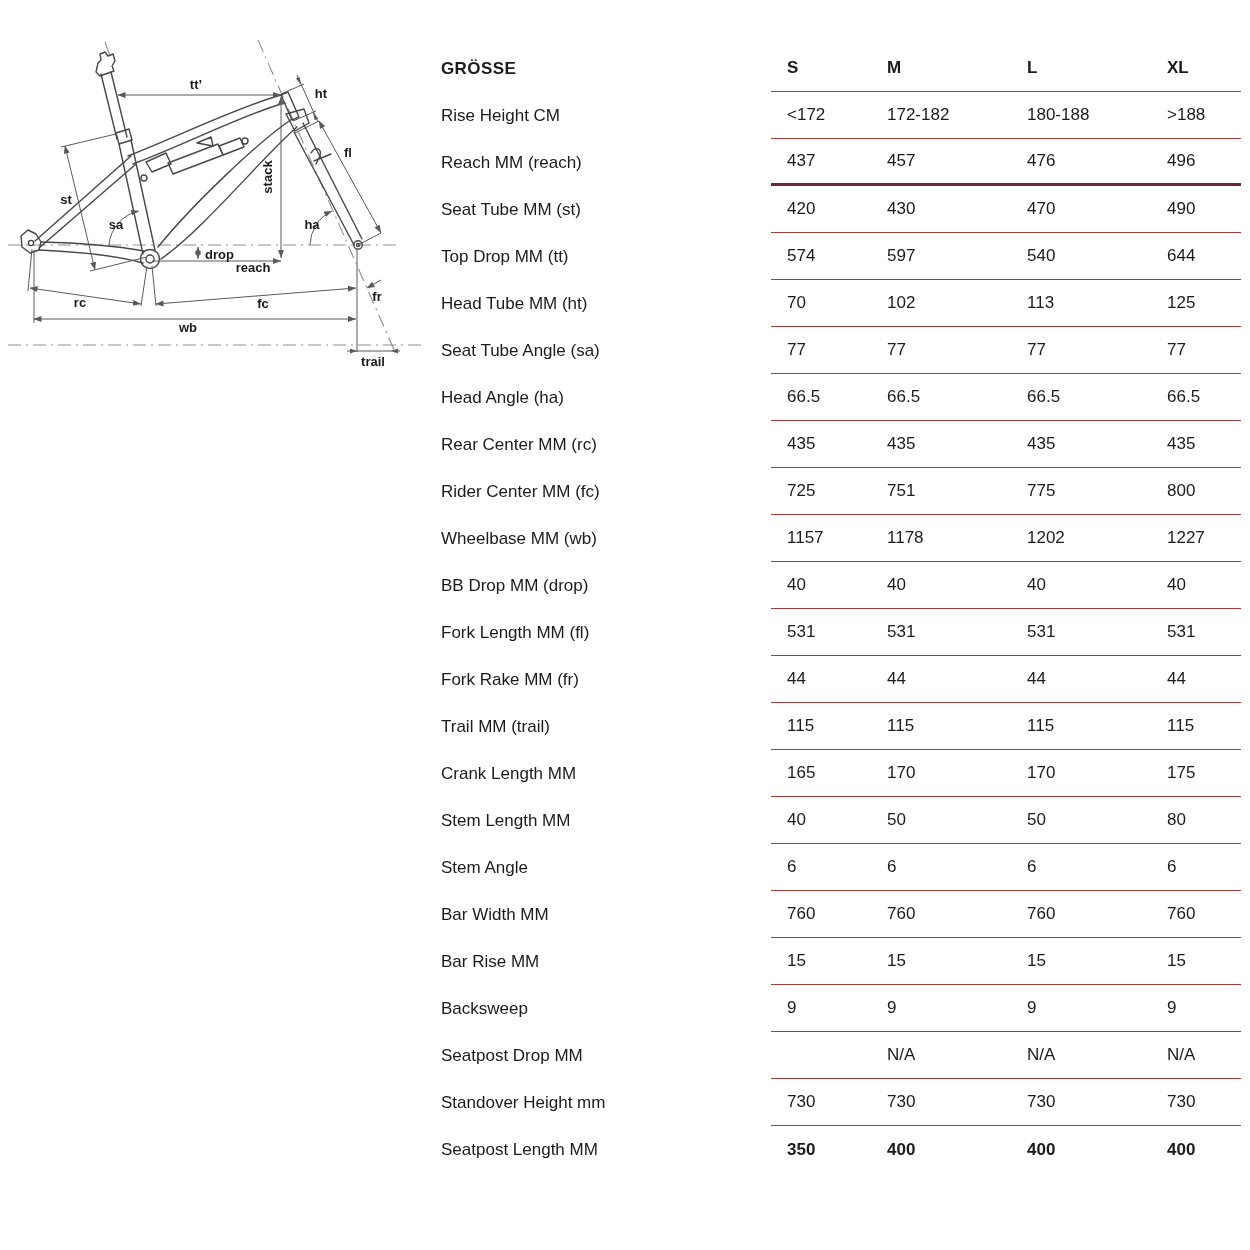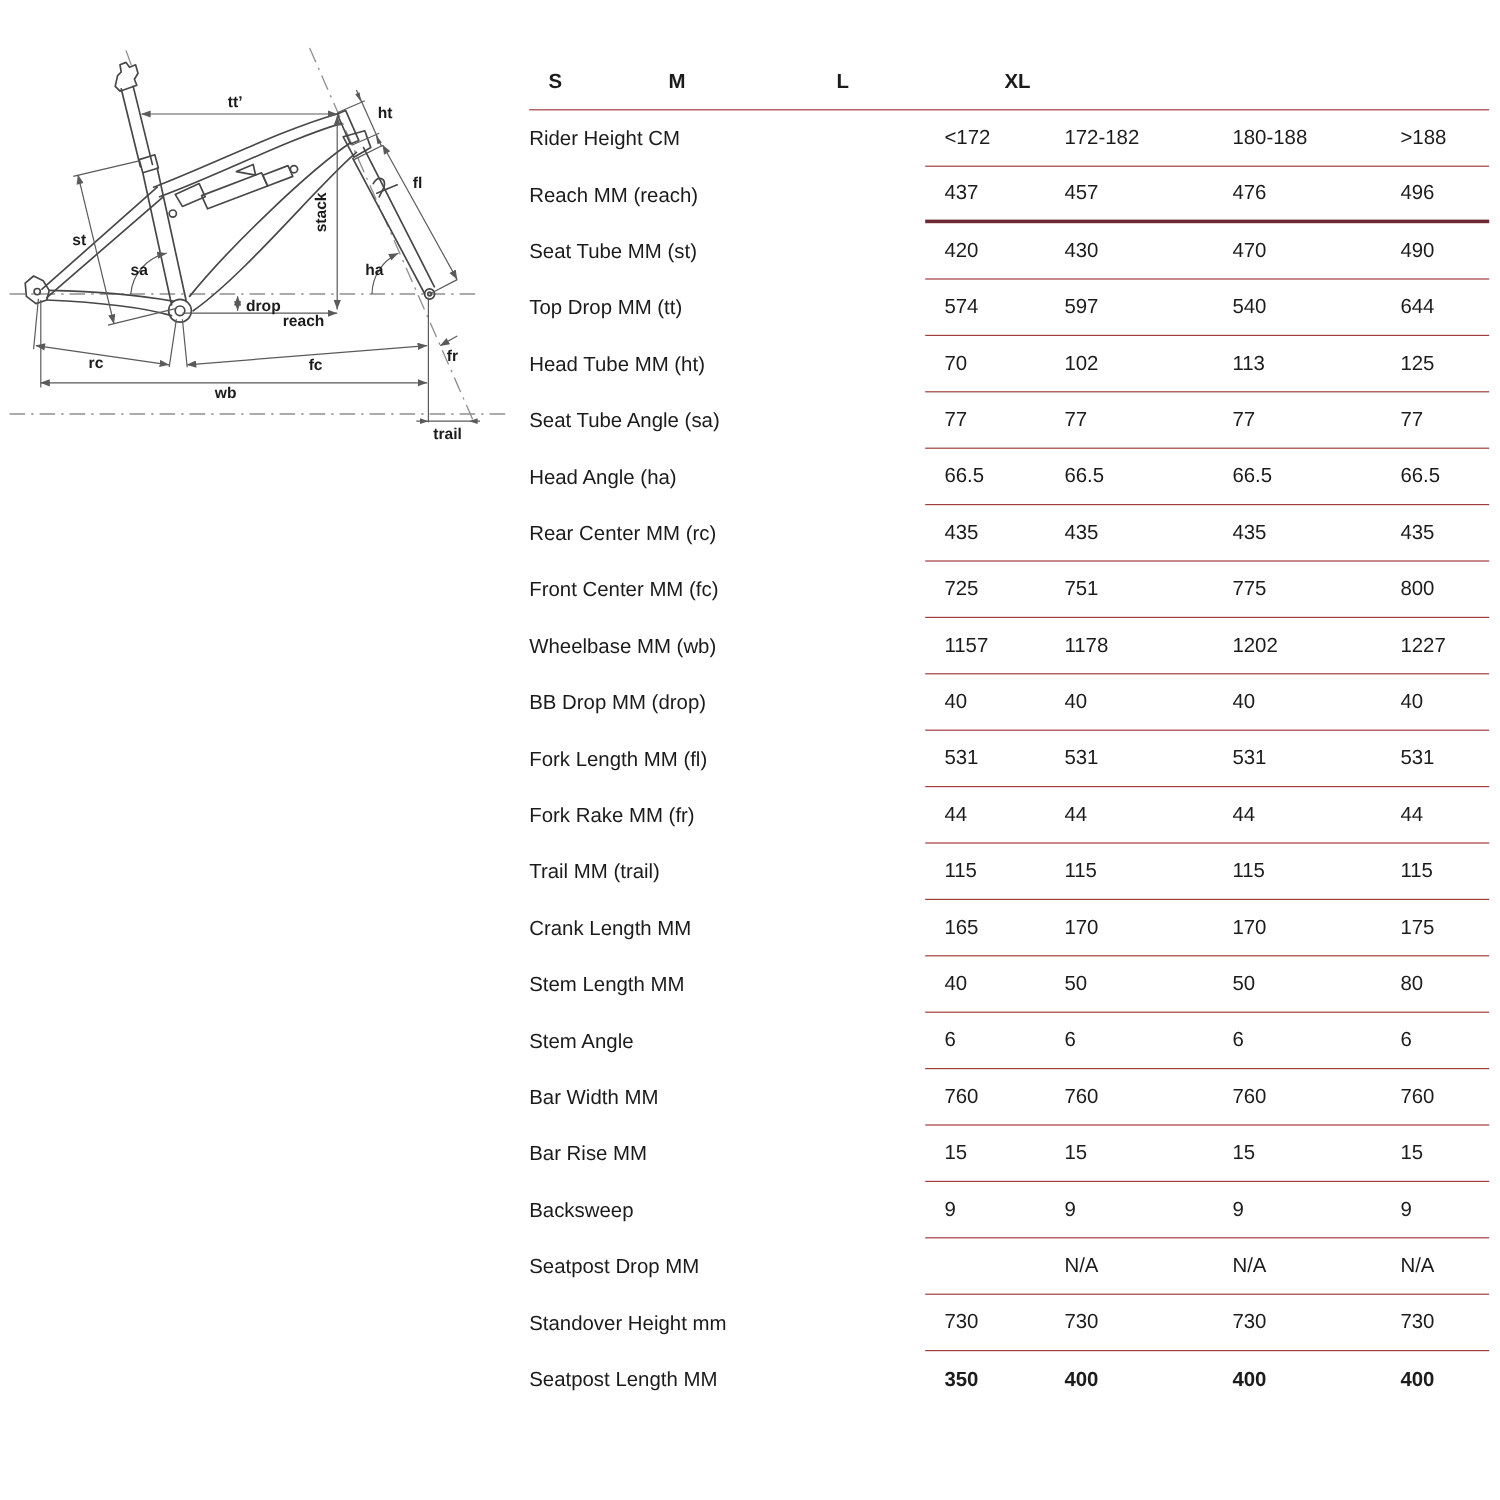--- a/index.html
+++ b/index.html
@@ -141,30 +141,31 @@
 
     <path class="dim" d="M347,351 H400"></path>
     <polygon class="ah" points="357,351 350,348.6 350,353.4"></polygon>
     <polygon class="ah" points="391,351 398,348.6 398,353.4"></polygon>
     <text class="dlabel" x="373" y="366" text-anchor="middle">trail</text>
   </g>
 </svg>
 
 <div class="geo-table">
   <div class="row header">
+    <div class="label">GRÖSSE</div>
     <div class="values">
       <div class="cell c0">S</div>
       <div class="cell c1">M</div>
       <div class="cell c2">L</div>
       <div class="cell c3">XL</div>
     </div>
   </div>
   <div>
       <div class="row">
-    <div class="label">Rider Height CM</div>
+    <div class="label">Rise Height CM</div>
     <div class="values">
           <div class="cell c0">&lt;172</div>
           <div class="cell c1">172-182</div>
           <div class="cell c2">180-188</div>
           <div class="cell c3">&gt;188</div>
         </div>
   </div>
       <div class="row highlight">
     <div class="label">Reach MM (reach)</div>
     <div class="values">
@@ -222,21 +223,21 @@
       <div class="row">
     <div class="label">Rear Center MM (rc)</div>
     <div class="values">
           <div class="cell c0">435</div>
           <div class="cell c1">435</div>
           <div class="cell c2">435</div>
           <div class="cell c3">435</div>
         </div>
   </div>
       <div class="row">
-    <div class="label">Front Center MM (fc)</div>
+    <div class="label">Rider Center MM (fc)</div>
     <div class="values">
           <div class="cell c0">725</div>
           <div class="cell c1">751</div>
           <div class="cell c2">775</div>
           <div class="cell c3">800</div>
         </div>
   </div>
       <div class="row">
     <div class="label">Wheelbase MM (wb)</div>
     <div class="values">

